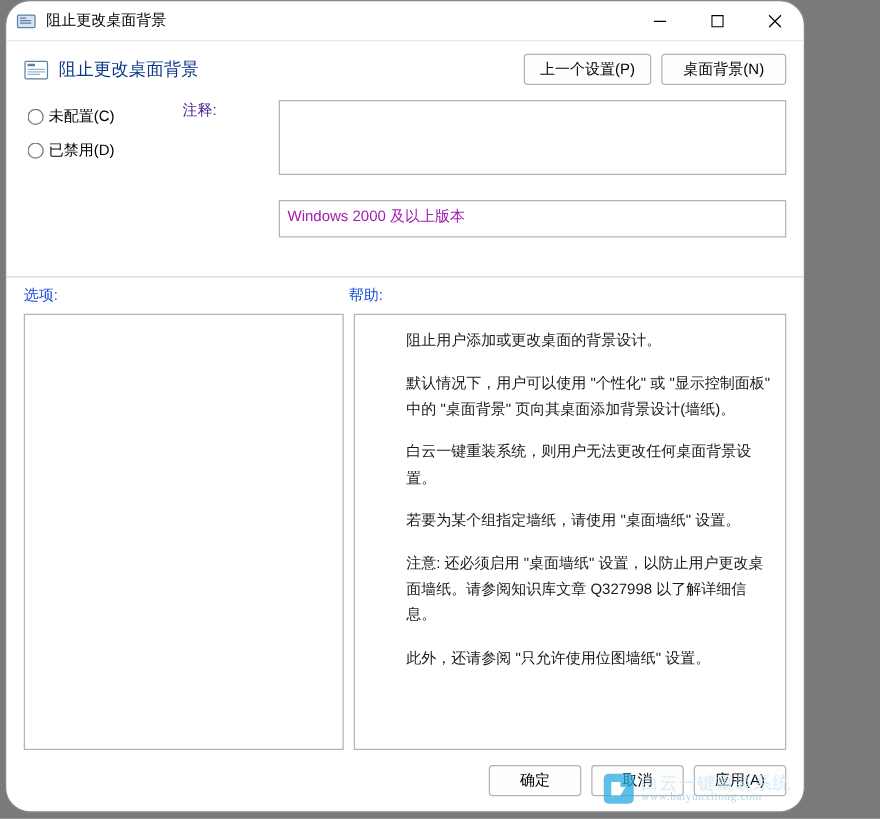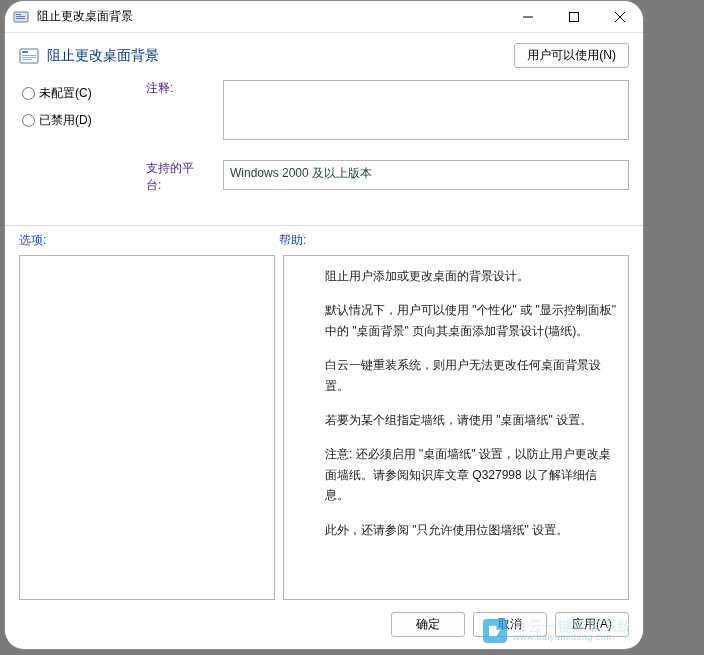--- a/index.html
+++ b/index.html
@@ -16,35 +16,35 @@
   .header-row .spacer { flex: 1; }
   .nav-btn { background: #fdfdfd; border: 1px solid #b4b4b4; border-radius: 3px; padding: 3px 12px; margin-left: 8px; min-width: 100px; text-align: center; }
   .upper-grid { display: grid; grid-template-columns: 110px 60px 1fr; column-gap: 6px; row-gap: 10px; padding: 12px 14px 8px 14px; align-items: start; gap: 17px; }
   .radio-col { grid-column: 1; grid-row: 1 / span 3; display: flex; flex-direction: column; gap: 8px; padding-top: 4px; }
   .radio-item { display: flex; align-items: center; gap: 4px; padding: 1px 3px; }
   .radio-item.highlight { border: 2px solid #d53a2d; }
   .radio-item input { margin: 0; }
   .label-col { grid-column: 2; color: #4c1d95; }
   .field-col { grid-column: 3; }
   .comment-box { width: 100%; height: 60px; border: 1px solid #b4b4b4; background: #fff; resize: none; padding: 4px; font-family: inherit; overflow-y: scroll; }
-  .platform-box { width: 100%; height: 30px; border: 1px solid #b4b4b4; background: #fff; padding: 4px 6px; overflow-y: scroll; color: #14532d; }
+  .platform-box { width: 100%; height: 30px; border: 1px solid #b4b4b4; background: #fff; padding: 4px 6px; overflow-y: scroll; color: #a21caf; }
   .separator { height: 1px; background: #d6d6d6; margin: 6px 0; }
   .panel-labels { display: flex; padding: 0 14px 6px 14px; color: #1d4ed8; }
   .panel-labels .left { width: 260px; }
   .panels { display: flex; gap: 8px; padding: 0 14px; flex: 1; min-height: 0; }
   .options-panel { width: 256px; border: 1px solid #b4b4b4; background: #fff; }
   .help-panel { flex: 1; border: 1px solid #b4b4b4; background: #fff; padding: 10px 8px; overflow-y: auto; color: #1a1a1a; line-height: 1.7; }
   .help-panel p { margin: 0 0 14px 0; padding-left: 33px; }
   .bottom-bar { display: flex; justify-content: flex-end; align-items: center; padding: 12px 14px; gap: 8px; position: relative; }
   .action-btn { background: #fdfdfd; border: 1px solid #b4b4b4; border-radius: 3px; padding: 3px 6px; min-width: 74px; text-align: center; }
   .watermark { position: absolute; right: 10px; bottom: 6px; display: flex; gap: 6px; pointer-events: none; color: #b0d8ef; opacity: 0.75; }
   .watermark .wlogo { width: 24px; height: 24px; background: #29abe2; border-radius: 4px; display: flex; align-items: center; justify-content: center; }
   .watermark .wtextbox { display: flex; flex-direction: column; line-height: 1; }
   .watermark .wt1 { font-size: 14px; letter-spacing: 1px; color: #c8e6f5; }
-  .watermark .wt2 { font-size: 9px; color: #9cc9e0; letter-spacing: 0.5px; }
+  .watermark .wt2 { font-size: 9px; color: #9cc9e0; letter-spacing: 0.5px; font-family: Liberation Serif, serif; }
 </style>
 </head>
 <body>
 
 <div class="window">
 
   <div class="titlebar">
     <span class="icon">
       <svg viewBox="0 0 16 16">
           <rect x="1" y="3" width="14" height="10" rx="1" fill="#d6e4f2" stroke="#5b7fa6" stroke-width="1"></rect>
@@ -77,41 +77,41 @@
       <svg viewBox="0 0 20 20">
           <rect x="1" y="3" width="18" height="14" rx="1" fill="#fff" stroke="#5b7fa6" stroke-width="1"></rect>
           <rect x="3" y="5" width="6" height="2" fill="#5b7fa6"></rect>
           <rect x="3" y="9" width="14" height="1" fill="#9bb3c9"></rect>
           <rect x="3" y="11" width="14" height="1" fill="#9bb3c9"></rect>
           <rect x="3" y="13" width="10" height="1" fill="#9bb3c9"></rect>
         </svg>
     </span>
     <span class="htitle">阻止更改桌面背景</span>
     <span class="spacer"></span>
-    <button class="nav-btn">用户可以使用(N)</button>
+    <button class="nav-btn">上一个设置(P)</button>
+    <button class="nav-btn">桌面背景(N)</button>
   </div>
 
   <div class="upper-grid">
     <div class="radio-col">
       <label class="radio-item">
         <input type="radio" name="state" style="">
         <span>未配置(C)</span>
       </label>
       <label class="radio-item">
         <input type="radio" name="state" style="">
         <span>已禁用(D)</span>
       </label>
     </div>
 
     <div class="label-col" style="grid-row:1">注释:</div>
     <div class="field-col" style="grid-row:1">
       <textarea class="comment-box" style=""></textarea>
     </div>
 
-    <div class="label-col" style="grid-row:2; align-self:center;">支持的平台:</div>
     <div class="field-col" style="grid-row:2">
       <div class="platform-box">
         <span>Windows 2000 及以上版本</span>
       </div>
     </div>
   </div>
 
   <div class="separator"></div>
 
   <div class="panel-labels">

